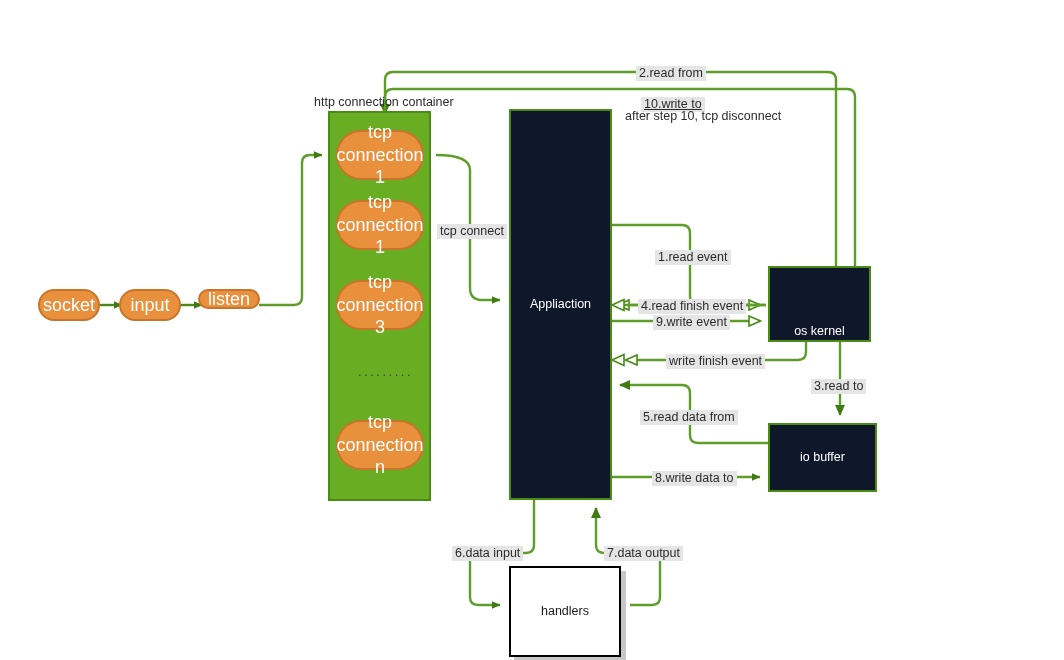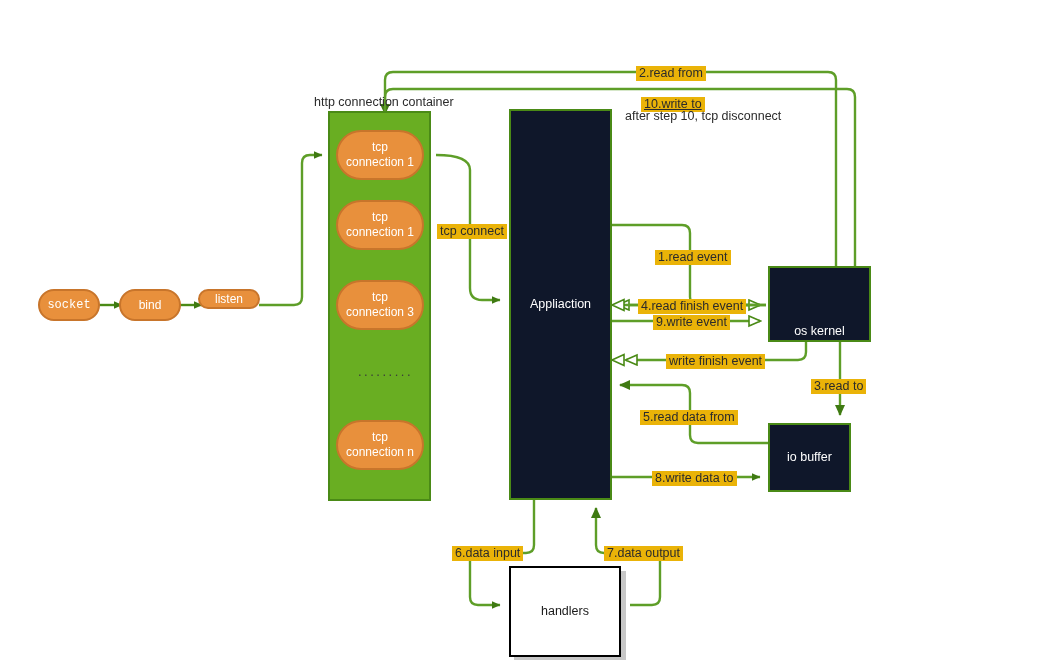--- a/index.html
+++ b/index.html
@@ -38,39 +38,39 @@
   }
   .greenbox {
     background: #0f172a;
     border: 2px solid #4a8a16;
   }
   .pill {
     background: #e8903c;
     border: 2px solid #c8752b;
     border-radius: 26px;
     color: #ffffff;
-    font-size: 12px;
+    font-size: 18px;
   }
   .container-box {
     background: #69ae22;
     border: 2px solid #4a8a16;
   }
   .whitebox {
     background: #ffffff;
     border: 2px solid #000000;
     color: #1a1a1a;
     font-size: 12.5px;
     box-shadow: 5px 5px 0 0 rgba(0,0,0,0.22);
   }
   .lbl {
     position: absolute;
     color: #2b2b2b;
     font-size: 12.5px;
     white-space: nowrap;
-    background: #eab308;
+    background: #e5e5e5;
     padding: 0 3px;
     line-height: 1.2;
   }
   .lbl.nobg { background: transparent; }
   .dots {
     position: absolute;
     color: #3c3c3c;
     font-size: 13px;
     letter-spacing: 2.5px;
     white-space: nowrap;
@@ -129,26 +129,26 @@
                Q596,553 596,545 L596,508" marker-end="url(#ah-solid-l)"></path>
     </g>
 
     <g fill="none" stroke="#5e9e28" stroke-width="2.4">
       <path d="M766,305 L624,305"></path>
     </g>
     <path d="M612,305 L624,299.5 L624,310.5 z" fill="#ffffff" stroke="#4a8a16" stroke-width="1.6"></path>
     <path d="M612,360 L624,354.5 L624,365.5 z" fill="#ffffff" stroke="#4a8a16" stroke-width="1.6"></path>
   </svg>
 
-  <div class="node pill" style="left:38px; top:289px; width:62px; height:32px;font-family:Liberation Mono, monospace;">
+  <div class="node pill" style="left:38px; top:289px; width:62px; height:32px;">
     <span>socket</span>
   </div>
 
   <div class="node pill" style="left:119px; top:289px; width:62px; height:32px;">
-    <span>bind</span>
+    <span>input</span>
   </div>
 
   <div class="node pill" style="left:198px; top:289px; width:62px; height:20px;">
     <span>listen</span>
   </div>
 
   <div class="lbl nobg" style="left:311px; top:95px;">http connection container</div>
 
   <div class="node container-box" style="left:328px; top:111px; width:103px; height:390px;"></div>
 
@@ -175,21 +175,21 @@
   </div>
 
   <div class="node greenbox" style="left:509px; top:109px; width:103px; height:391px;">
     <span>Appliaction</span>
   </div>
 
   <div class="node greenbox" style="left:768px; top:266px; width:103px; height:76px;align-items:flex-end;">
     <span>os kernel</span>
   </div>
 
-  <div class="node greenbox" style="left:768px; top:423px; width:83px; height:69px;">
+  <div class="node greenbox" style="left:768px; top:423px; width:109px; height:69px;">
     <span>io buffer</span>
   </div>
 
   <div class="node whitebox" style="left:509px; top:566px; width:112px; height:91px;">
     <span>handlers</span>
   </div>
 
   <div class="lbl" style="left:636px; top:66px;">2.read from</div>
 
   <div class="lbl" style="left:641px; top:97px;text-decoration:underline;">10.write to</div>

